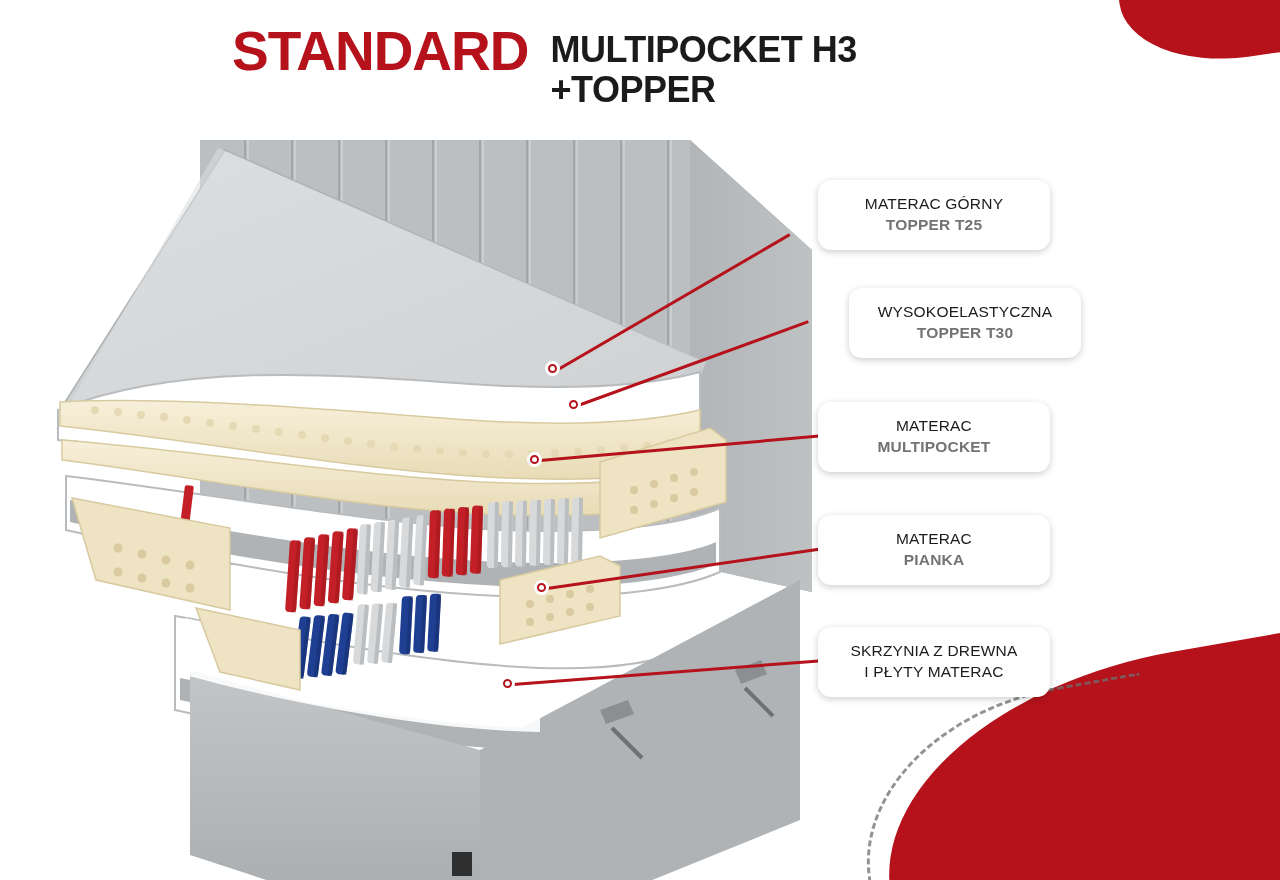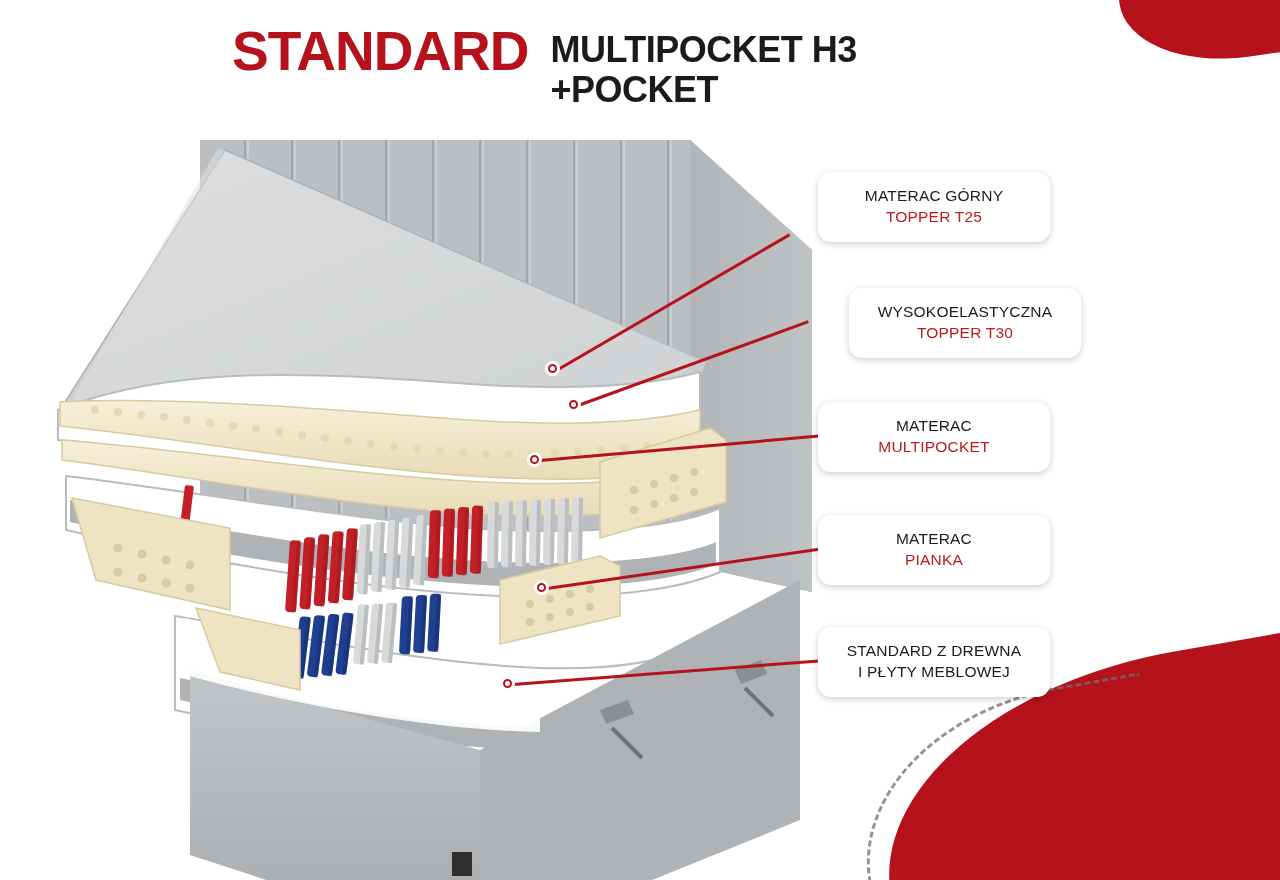--- a/index.html
+++ b/index.html
@@ -83,22 +83,22 @@
     box-sizing: border-box;
   }
   .callout .line1 {
     font-size: 15.5px;
     color: #1b1b1b;
     letter-spacing: .2px;
     line-height: 1.35;
   }
   .callout .line2 {
     font-size: 15.5px;
-    color: #b91c1c;
-    font-weight: normal;
+    color: #737373;
+    font-weight: bold;
     letter-spacing: .2px;
     line-height: 1.35;
   }
   .callout.gray .line2 { color: #1b1b1b; font-weight: normal; }
 
   
   .leader {
     position: absolute;
     height: 2.6px;
     background: #b5121b;
@@ -440,56 +440,56 @@
         <circle cx="570" cy="502" r="4"></circle>
           <circle cx="590" cy="497" r="4"></circle>
       </g>
 
       <path d="M196 498 L300 520 L300 580 L220 562 Z" fill="#eee3c2" stroke="#d8caa0" stroke-width="1.5"></path>
     </svg>
   </div>
 
   <div class="title-wrap">
     <div class="title-main">STANDARD</div>
-    <div class="title-sub">MULTIPOCKET H3 +POCKET</div>
+    <div class="title-sub">MULTIPOCKET H3 +TOPPER</div>
   </div>
 
   <div class="leader" style="left:558px; top:368px; width:268px; transform: rotate(-30.2deg);"></div>
   <div class="dot" style="left:545px; top:361px;"></div>
 
   <div class="leader" style="left:578px; top:404px; width:245px; transform: rotate(-20.0deg);"></div>
   <div class="dot" style="left:566px; top:397px;"></div>
 
   <div class="leader" style="left:540px; top:459px; width:283px; transform: rotate(-5.0deg);"></div>
   <div class="dot" style="left:527px; top:452px;"></div>
 
   <div class="leader" style="left:547px; top:587px; width:280px; transform: rotate(-8.2deg);"></div>
   <div class="dot" style="left:534px; top:580px;"></div>
 
   <div class="leader" style="left:513px; top:683px; width:310px; transform: rotate(-4.4deg);"></div>
   <div class="dot" style="left:500px; top:676px;"></div>
 
-  <div class="callout" style="left:818px; top:172px;">
+  <div class="callout" style="left:818px; top:180px;">
     <div class="line1">MATERAC GÓRNY</div>
     <div class="line2">TOPPER T25</div>
   </div>
 
   <div class="callout" style="left:849px; top:288px;">
     <div class="line1">WYSOKOELASTYCZNA</div>
     <div class="line2">TOPPER T30</div>
   </div>
 
   <div class="callout" style="left:818px; top:402px;">
     <div class="line1">MATERAC</div>
     <div class="line2">MULTIPOCKET</div>
   </div>
 
   <div class="callout" style="left:818px; top:515px;">
     <div class="line1">MATERAC</div>
     <div class="line2">PIANKA</div>
   </div>
 
   <div class="callout gray" style="left:818px; top:627px;">
-    <div class="line1">STANDARD Z DREWNA</div>
-    <div class="line2">I PŁYTY MEBLOWEJ</div>
+    <div class="line1">SKRZYNIA Z DREWNA</div>
+    <div class="line2">I PŁYTY MATERAC</div>
   </div>
 
 </div>
 
 </body></html>

